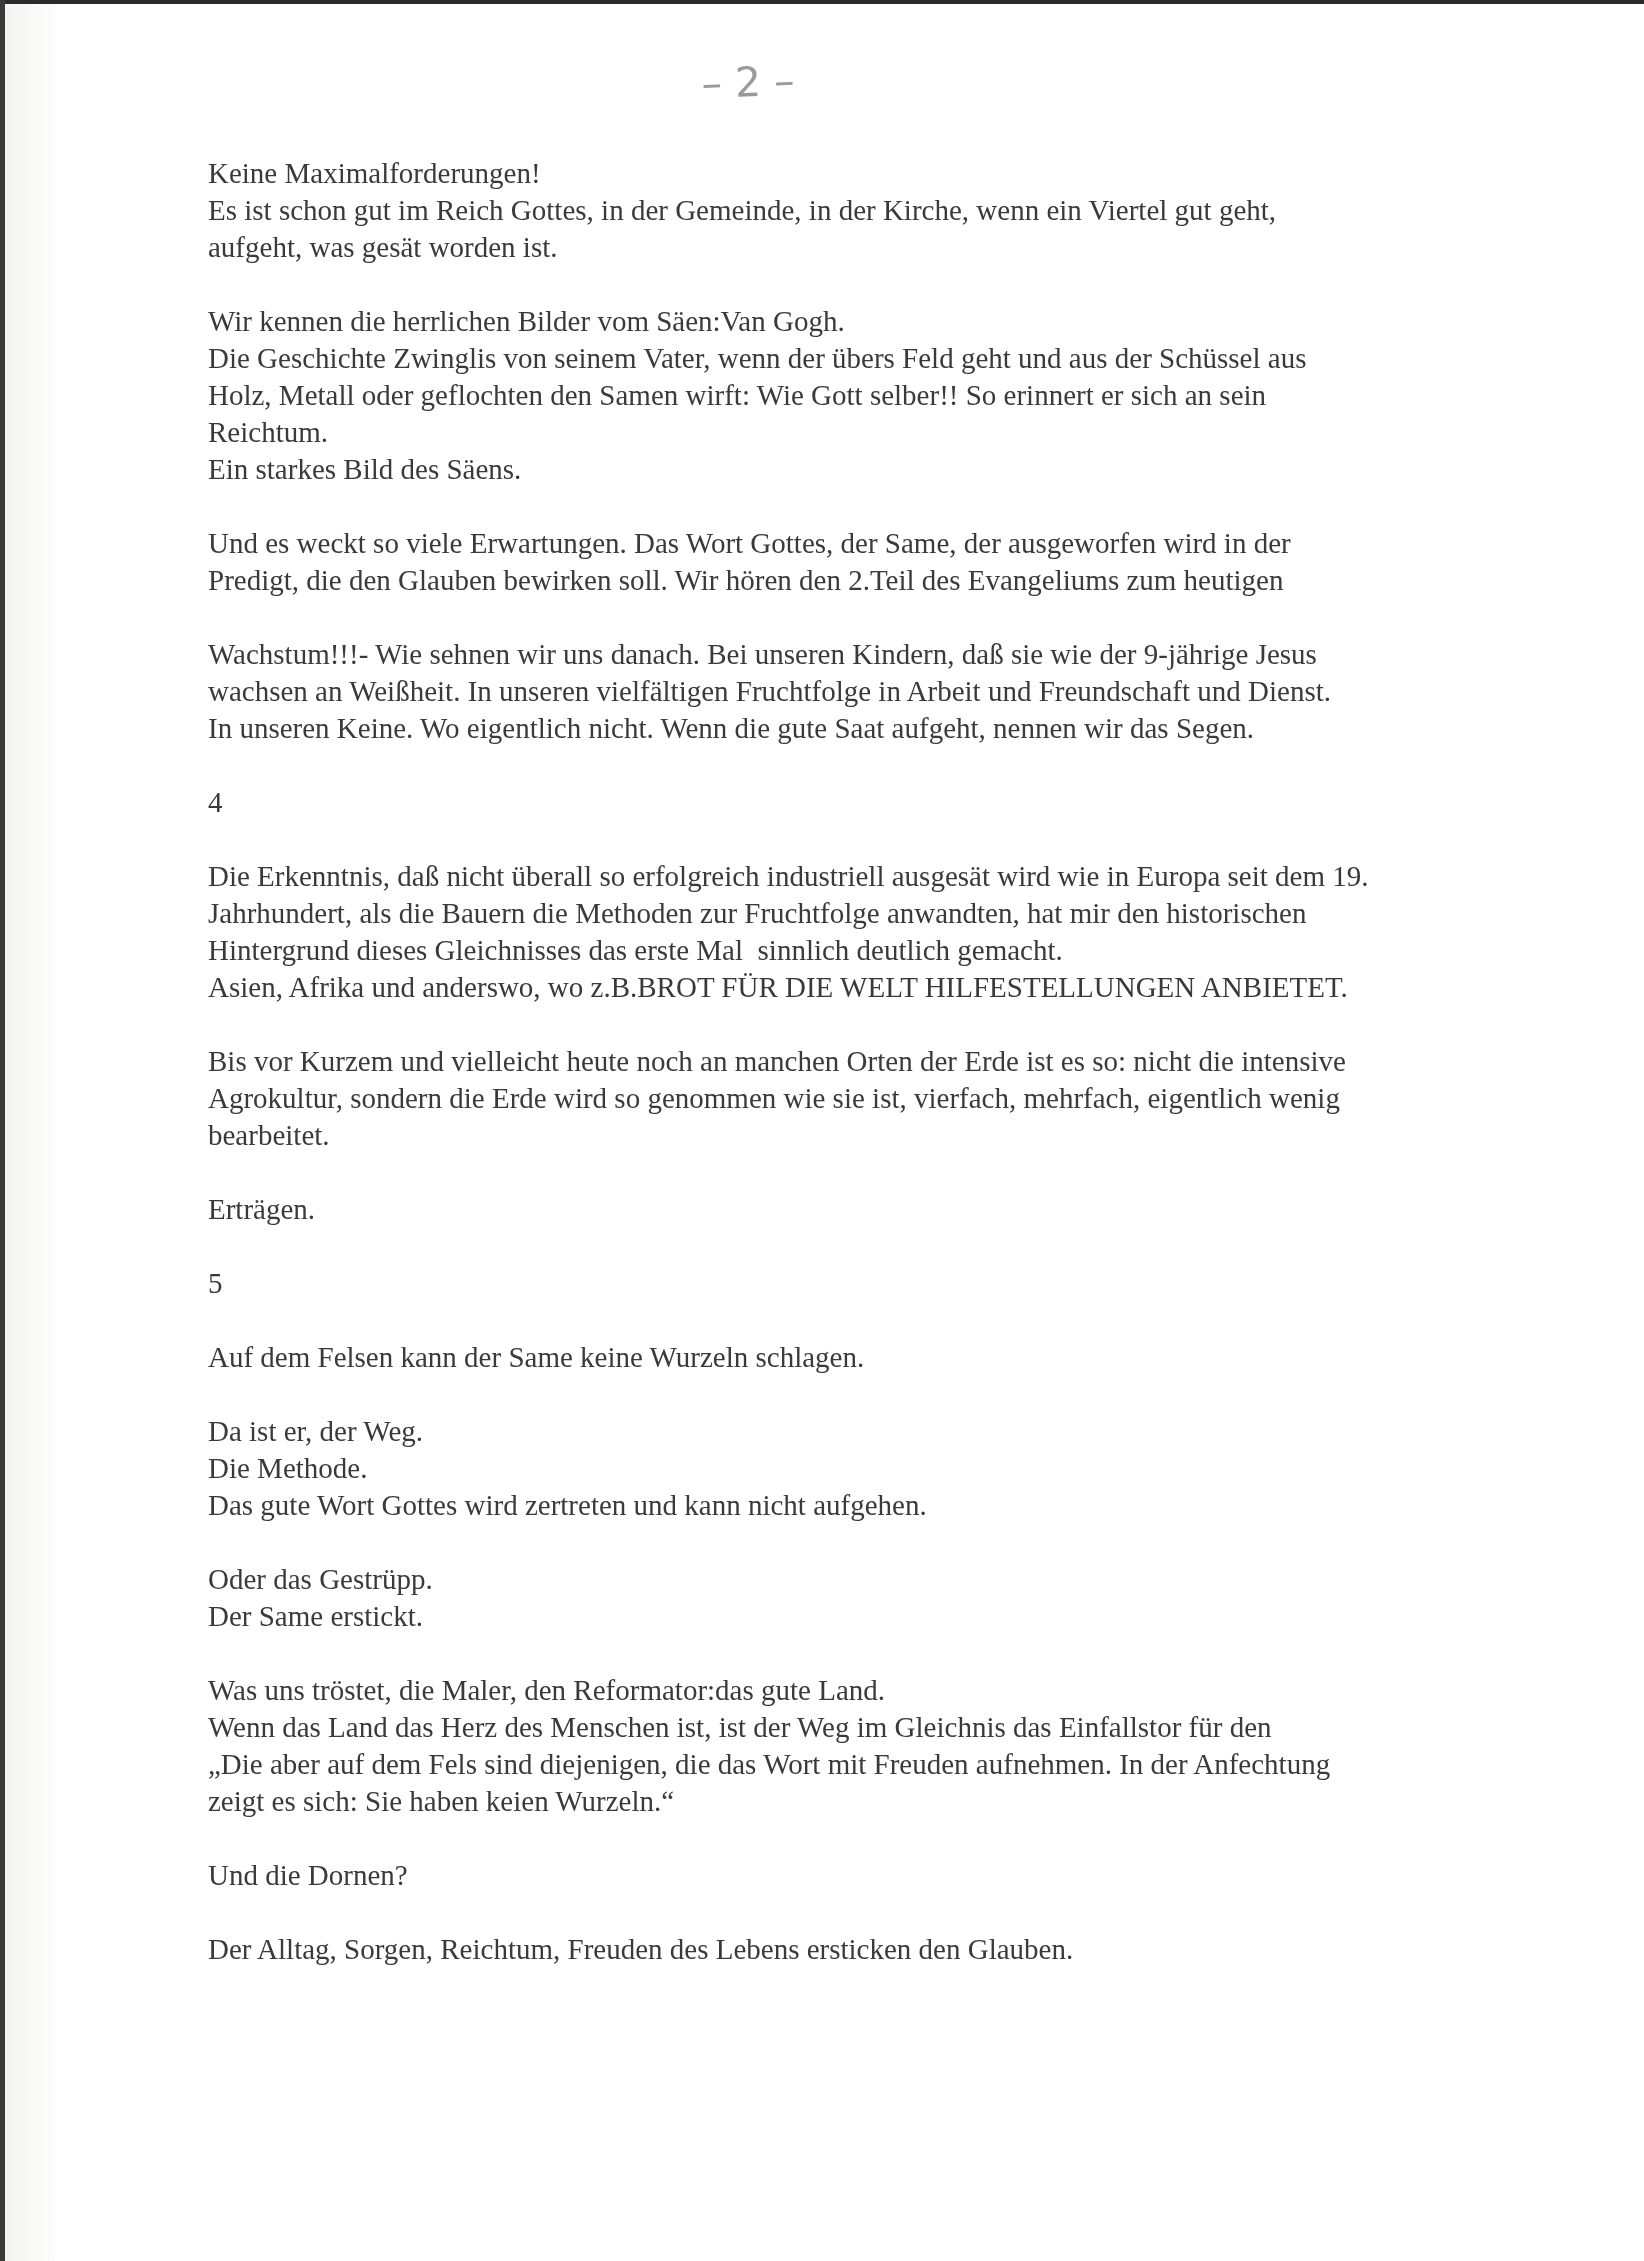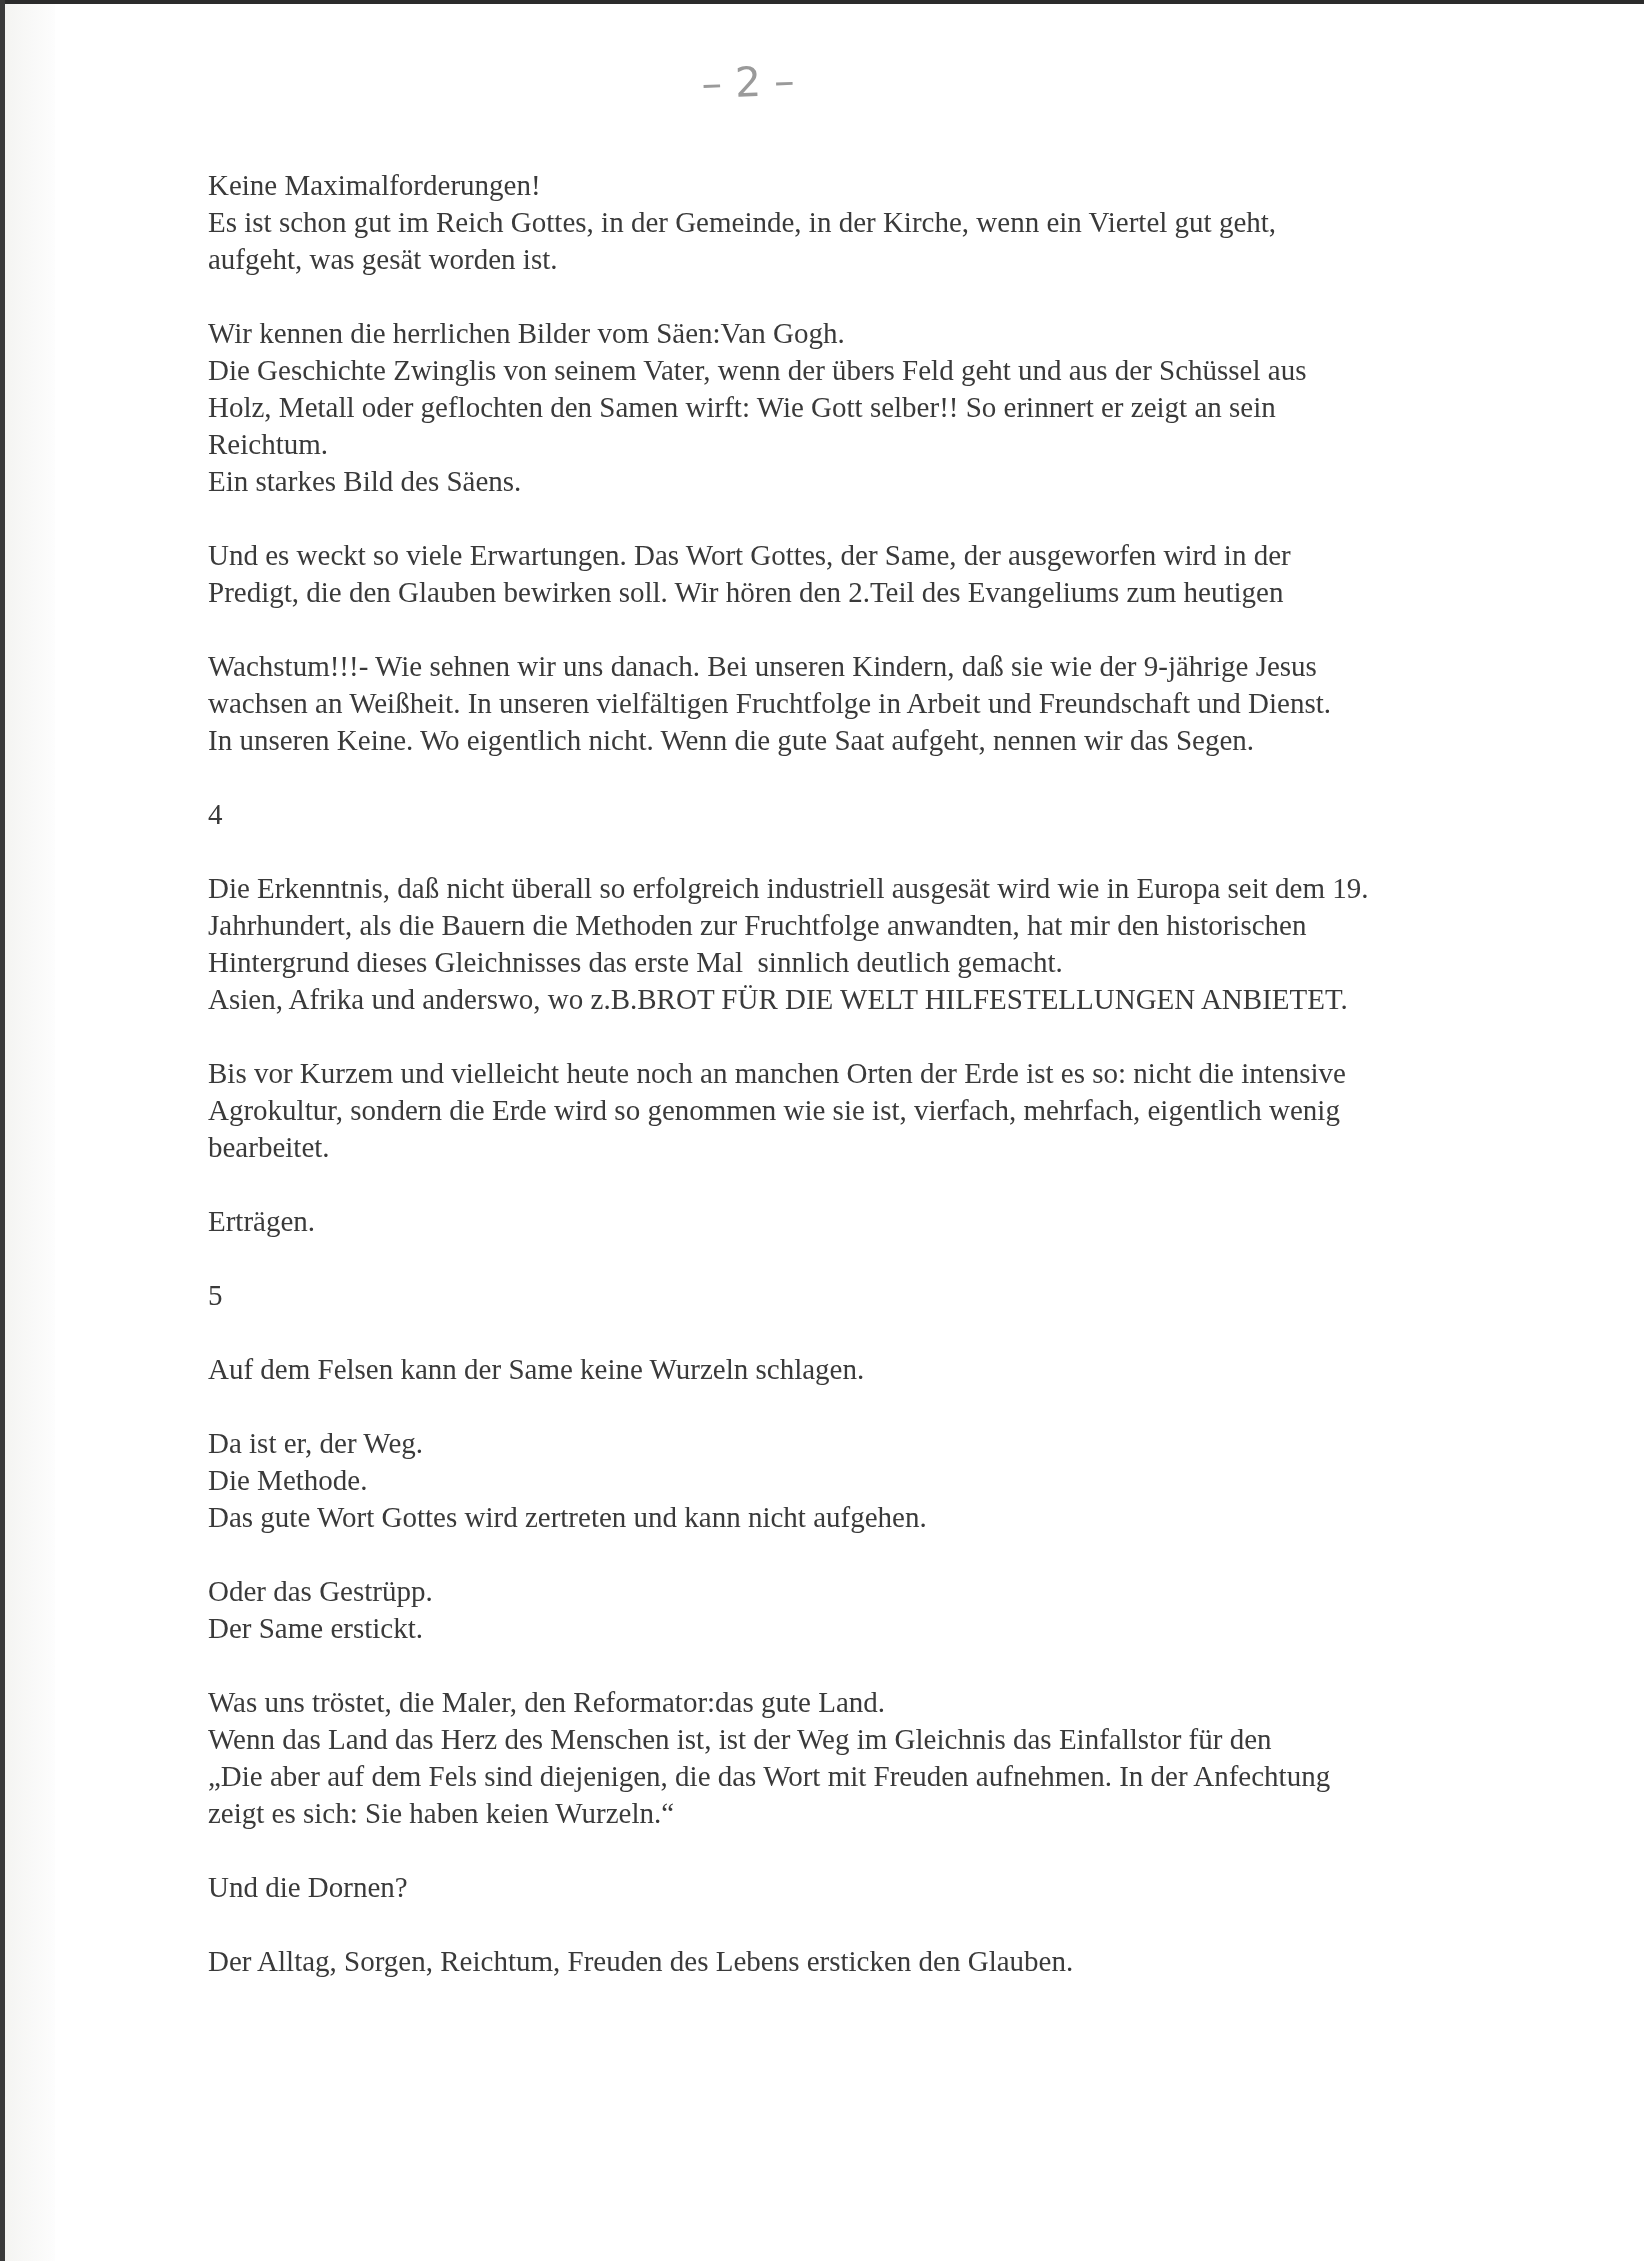--- a/index.html
+++ b/index.html
@@ -46,21 +46,21 @@
     }
     .content {
       position: absolute;
       left: 208px;
       top: 155px;
       width: 1354px;
       font-size: 29px;
       line-height: 37px;
     }
     .para {
-      margin: 12px 0 37px 0;
+      margin: 0 0 37px 0;
       white-space: nowrap;
     }
     .line {
       display: block;
       white-space: pre;
     }
     .section-number {
       margin: 0 0 37px 0;
     }
   </style>
@@ -75,21 +75,21 @@
 
 <div class="content" id="content">
     <div class="para">
       <span class="line">Keine Maximalforderungen!</span>
       <span class="line">Es ist schon gut im Reich Gottes, in der Gemeinde, in der Kirche, wenn ein Viertel gut geht,</span>
       <span class="line">aufgeht, was gesät worden ist.</span>
     </div>
     <div class="para">
       <span class="line">Wir kennen die herrlichen Bilder vom Säen:Van Gogh.</span>
       <span class="line">Die Geschichte Zwinglis von seinem Vater, wenn der übers Feld geht und aus der Schüssel aus</span>
-      <span class="line">Holz, Metall oder geflochten den Samen wirft: Wie Gott selber!! So erinnert er zeigt an sein</span>
+      <span class="line">Holz, Metall oder geflochten den Samen wirft: Wie Gott selber!! So erinnert er sich an sein</span>
       <span class="line">Reichtum.</span>
       <span class="line">Ein starkes Bild des Säens.</span>
     </div>
     <div class="para">
       <span class="line">Und es weckt so viele Erwartungen. Das Wort Gottes, der Same, der ausgeworfen wird in der</span>
       <span class="line">Predigt, die den Glauben bewirken soll. Wir hören den 2.Teil des Evangeliums zum heutigen</span>
     </div>
     <div class="para">
       <span class="line">Wachstum!!!- Wie sehnen wir uns danach. Bei unseren Kindern, daß sie wie der 9-jährige Jesus</span>
       <span class="line">wachsen an Weißheit. In unseren vielfältigen Fruchtfolge in Arbeit und Freundschaft und Dienst.</span>

